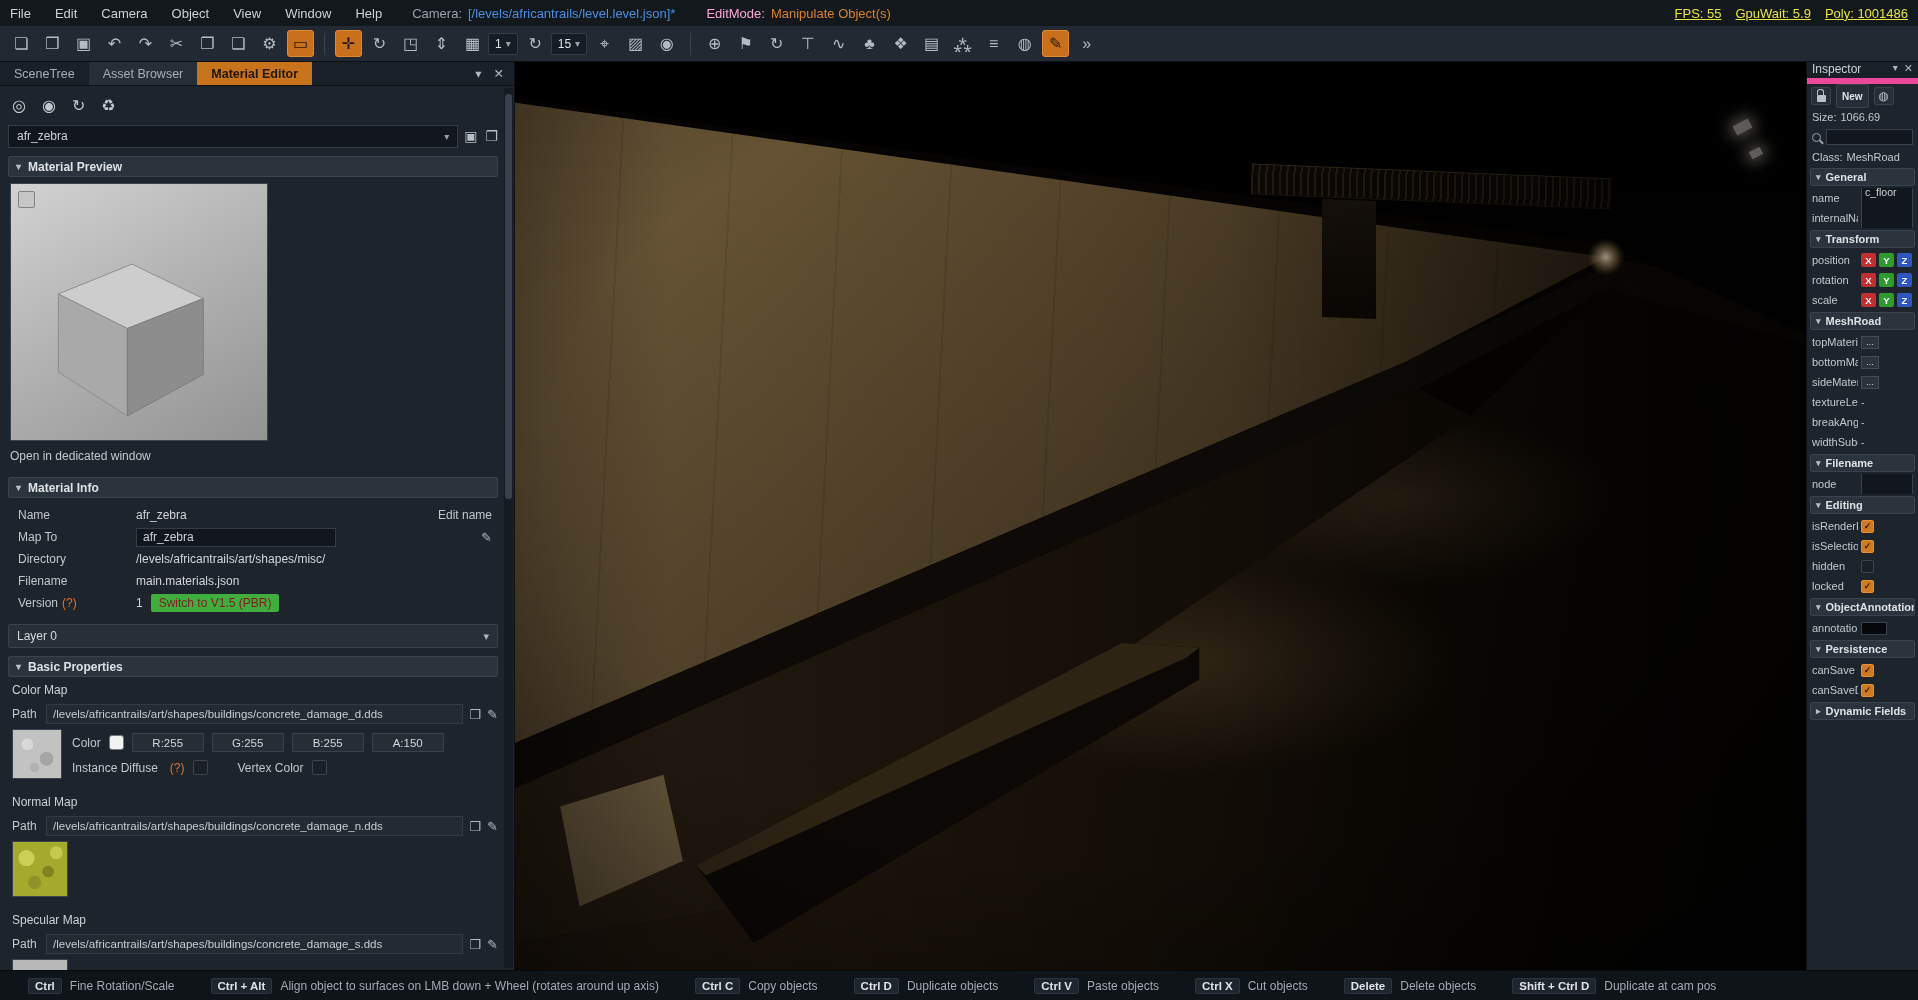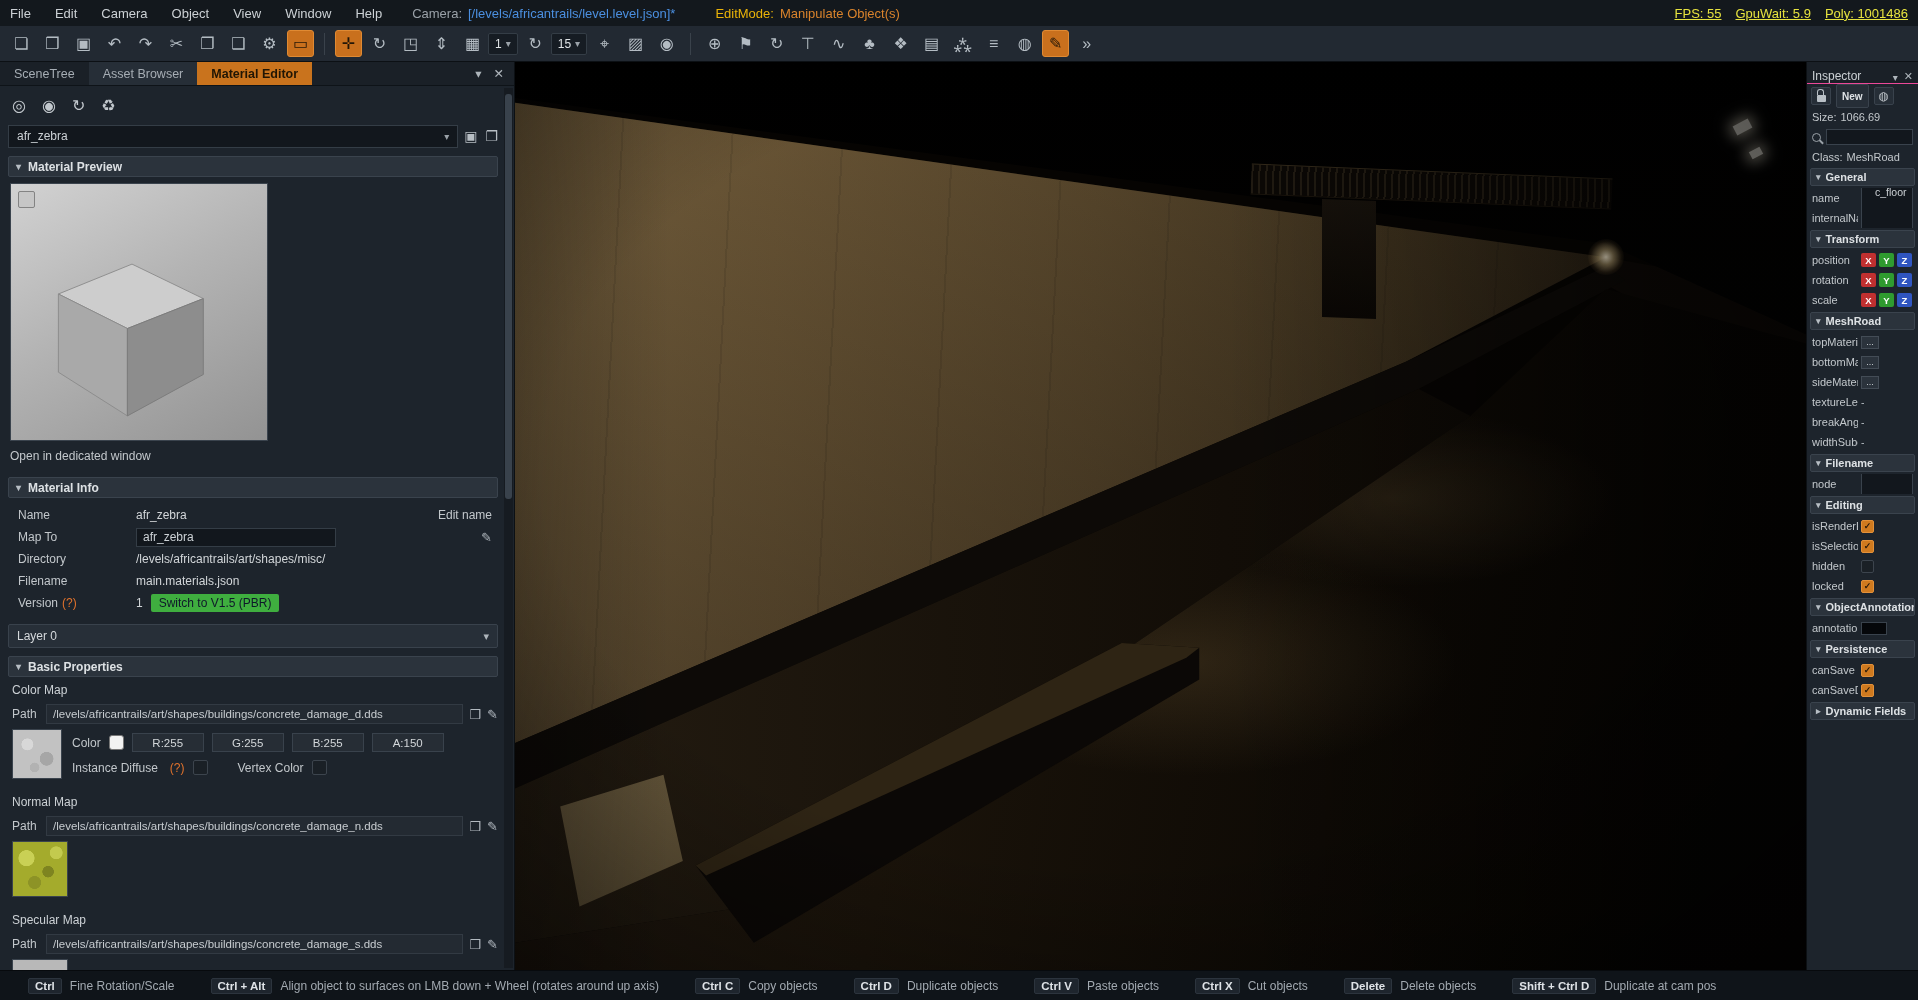--- a/index.html
+++ b/index.html
@@ -11,21 +11,21 @@
   }
   button { background:none; border:none; color:inherit; font:inherit; cursor:pointer; }
 
   
   .menubar { height:26px; background:#13181d; display:flex; align-items:center;
              padding:12px 10px; font-size:13px; flex:0 0 auto; }
   .menus { display:flex; gap:24px; }
   .menu-item { color:#ccd1d5; }
   .level-label { margin-left:30px; color:#9aa1a8; }
   .level-value { margin-left:6px; color:#4b8fe0; }
-  .editmode-label { margin-left:40px; color:#eab308; }
+  .editmode-label { margin-left:31px; color:#f9a8d4; }
   .editmode-value { margin-left:6px; color:#d9832c; }
   .stats { margin-left:auto; display:flex; gap:14px; color:#e7e33f; font-size:13px;text-decoration:underline; }
 
   
   .toolbar { height:36px; background:#222932; display:flex; align-items:center;
              gap:4px; padding:0 8px; flex:0 0 auto; border-bottom:1px solid #0c1014; }
   .tb-group { display:flex; gap:4px; align-items:center; }
   .tb-btn { width:27px; height:27px; display:flex; align-items:center; justify-content:center;
             border-radius:3px; color:#b4bcc3; font-size:16px; }
   .tb-btn .glyph, .tb-btn span { pointer-events:none; }
@@ -78,21 +78,21 @@
 
   .info-row { display:flex; align-items:center; height:22px; padding-left:10px; font-size:12px; }
   .info-lbl { width:118px; color:#c2c7cb; flex:0 0 auto; }
   .info-val { color:#d2d6d9; }
   .edit-name { margin-left:auto; margin-right:6px; color:#c3c8cc; }
   .lp-input { width:200px; height:19px; background:#12171d; border:1px solid #343d46;
               padding:0 6px; display:flex; align-items:center; color:#ccd1d5; }
   .pencil { margin-left:auto; margin-right:6px; color:#aeb5bb; font-size:13px; }
   .hint { color:#e0722c; margin-left:4px; }
   .ver-num { margin-right:8px; color:#d2d6d9; }
-  .green-btn { background:#3fae3f; color:#0f172a; padding:2px 8px; border-radius:2px; font-size:12px; }
+  .green-btn { background:#3fae3f; color:#7f1d1d; padding:2px 8px; border-radius:2px; font-size:12px; }
 
   .layer-row { display:flex; align-items:center; height:24px; background:#272f38;
                border:1px solid #39424c; border-radius:2px; padding:0 8px; margin:10px 0 8px 0; color:#d5d9dc; }
   .layer-row .caret { margin-left:auto; font-size:11px; color:#aeb5bb; }
 
   .map-label { height:18px; padding-left:4px; color:#ccd1d5; margin-bottom:2px; }
   .path-row { display:flex; align-items:center; gap:6px; height:22px; margin-bottom:4px; padding-left:4px; }
   .path-lbl { width:28px; color:#c2c7cb; flex:0 0 auto; }
   .path-box { flex:1; background:#232a32; border:1px solid #323a43; height:20px;
               display:flex; align-items:center; padding:0 6px; color:#c7ccd0;
@@ -158,22 +158,22 @@
   .vp-light { position:absolute; background:#f4f1e6; transform:rotate(-28deg);
              box-shadow:0 0 14px 4px rgba(255,248,225,.75); }
   .vp-light.l1 { left:94.4%; top:6.6%; width:17px; height:10px; }
   .vp-light.l2 { left:95.7%; top:9.6%; width:12px; height:8px; }
   .vp-vignette { background:linear-gradient(to right, rgba(0,0,0,.25), transparent 12% 55%, rgba(0,0,0,.45) 90%),
                             radial-gradient(ellipse at 45% 45%, transparent 55%, rgba(0,0,0,.55) 100%); }
 
   
   .inspector { width:112px; background:#1d242c; border-left:1px solid #0c1014;
                font-size:11px; display:flex; flex-direction:column; overflow:hidden; }
-  .insp-header { display:flex; align-items:flex-end; height:22px; padding:0 5px; gap:6px;
-                 background:#1a2027; border-bottom:1px solid #ec4899; }
+  .insp-header { display:flex; align-items:flex-start; height:22px; padding:0 5px; gap:6px;
+                 background:#1a2027; border-bottom:6px solid #ec4899; }
   .insp-title { font-size:12px; color:#ccd1d5; }
   .insp-header .caret { margin-left:auto; font-size:10px; color:#aeb5bb; }
   .insp-header .close { font-size:11px; color:#aeb5bb; }
   .insp-toolbar { display:flex; align-items:center; gap:5px; height:24px; padding:0 4px; }
   .insp-iconbtn { width:20px; height:18px; display:flex; align-items:center; justify-content:center;
                   background:#262e37; border:1px solid #39424c; border-radius:2px; font-size:12px; color:#c2c8cd; }
   .lock-icon { width:9px; height:7px; background:#b9c0c6; border-radius:1px; position:relative; margin-top:4px; }
   .lock-icon::before { content:""; position:absolute; width:5px; height:5px;
                   border:1.5px solid #b9c0c6; border-bottom:none; border-radius:3px 3px 0 0; top:-6px; left:0.5px; }
   .insp-newbtn { height:24px; padding:0 5px; background:#262e37; border:1px solid #39424c;
@@ -185,21 +185,21 @@
   .mag::after { content:""; position:absolute; width:5px; height:1.5px; background:#9aa1a8;
                 transform:rotate(45deg); right:-4px; bottom:-2px; }
   .mini-input { flex:1; height:16px; background:#12171d; border:1px solid #39424c; }
   .insp-sec { display:flex; align-items:center; gap:5px; height:18px; margin:2px 3px;
               background:#2b333c; border:1px solid #3a434d; border-radius:2px; padding:0 5px;
               font-weight:bold; color:#dde1e4; white-space:nowrap; overflow:hidden; }
   .insp-sec .caret { font-size:9px; color:#b7bec4; flex:0 0 auto; }
   .insp-row { display:flex; align-items:center; gap:3px; height:20px; padding:0 5px; overflow:hidden; }
   .insp-lbl { width:46px; flex:0 0 auto; white-space:nowrap; overflow:hidden; color:#c3c8cc; }
   .insp-input { flex:1; height:26px; background:#12171d; border:1px solid #39424c;
-                font-size:10.5px; color:#ccd1d5; padding:0 13px; white-space:nowrap; overflow:hidden; }
+                font-size:10.5px; color:#ccd1d5; padding:0 3px; white-space:nowrap; overflow:hidden; }
   .chip { width:15px; height:14px; display:flex; align-items:center; justify-content:center;
           font-size:9.5px; font-weight:bold; color:#fff; border-radius:2px; flex:0 0 auto; }
   .chip-x { background:#c03030; } .chip-y { background:#2f9b2f; } .chip-z { background:#2f55c0; }
   .mini-btn { width:18px; height:13px; display:flex; align-items:center; justify-content:center;
               background:#2b333c; border:1px solid #434c56; font-size:9px; color:#cfd4d8; flex:0 0 auto; }
   .insp-val { color:#b9bfc5; font-size:10.5px; }
   .mini-btn:empty, .insp-val:empty { display:none; }
   .insp-row .checkbox { width:13px; height:13px; }
   .insp-row .checkbox.checked::after { font-size:9px; }
   .swatch-dark { width:26px; height:13px; background:#05070a; border:1px solid #39424c; }

